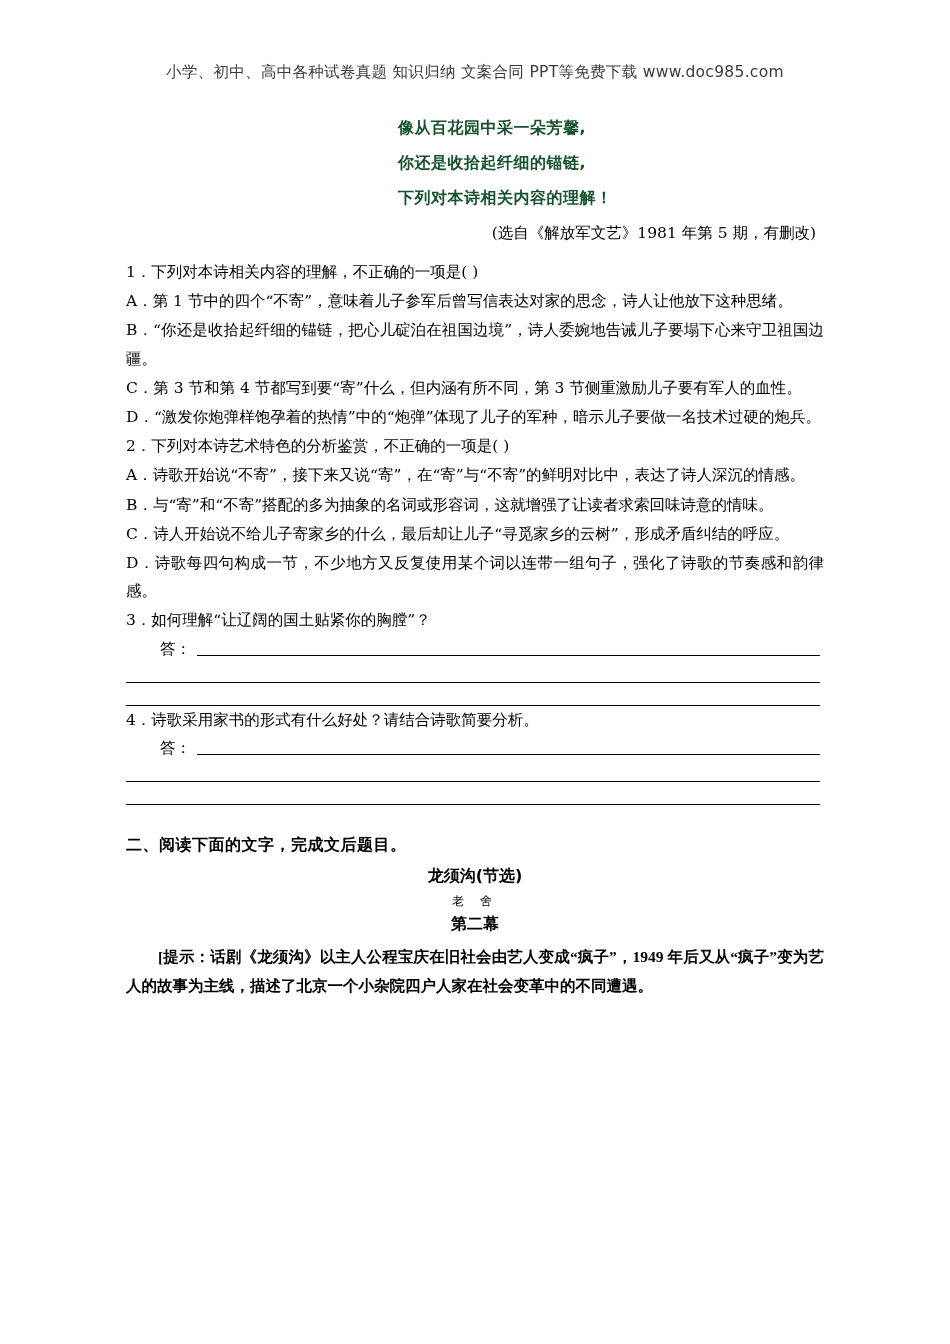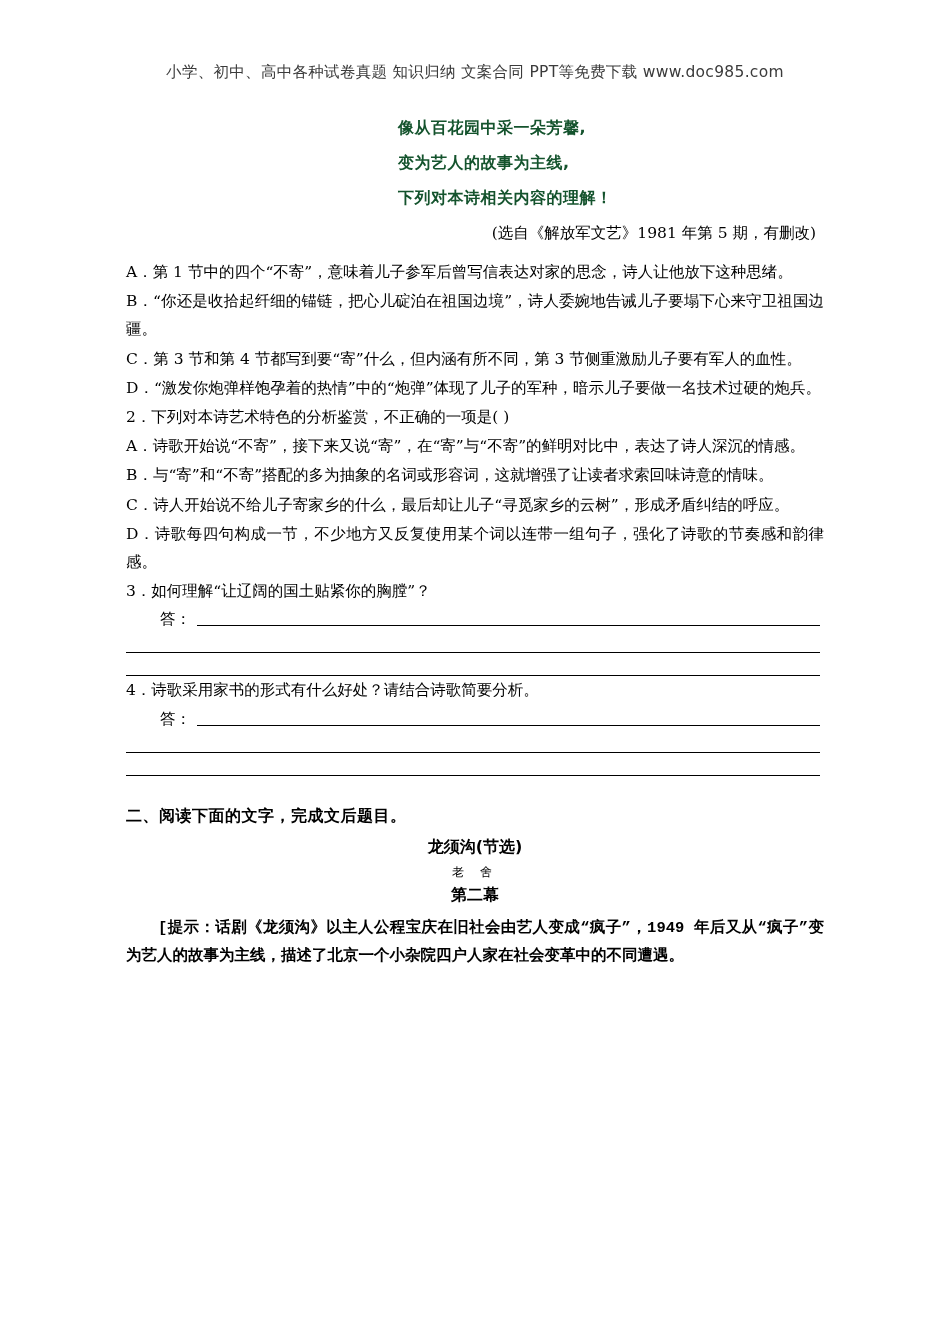--- a/index.html
+++ b/index.html
@@ -118,38 +118,39 @@
     margin: 4px 0 8px 0;
     font-family: "DejaVu Sans", "Liberation Sans", sans-serif;
   }
   .tip {
     font-size: 15.5px;
     line-height: 1.85;
     text-indent: 32px;
     text-align: justify;
     margin: 0;
     font-weight: bold;
-    font-family: Liberation Mono, monospace;
+    font-family: Liberation Serif, serif;
   }
 </style>
 </head>
 <body>
 
 <div class="page">
 
   <div class="watermark">小学、初中、高中各种试卷真题 知识归纳 文案合同 PPT等免费下载    www.doc985.com</div>
 
   <div class="content">
 
     <div class="poem-line">像从百花园中采一朵芳馨,</div>
-    <div class="poem-line">变为艺人的故事为主线,</div>
+    <div class="poem-line">你还是收拾起纤细的锚链,</div>
     <div class="poem-line">下列对本诗相关内容的理解！</div>
 
     <div class="poem-source">(选自《解放军文艺》1981 年第 5 期，有删改)</div>
 
+    <div class="q">1．下列对本诗相关内容的理解，不正确的一项是(        )</div>
     <div class="opt">A．第 1 节中的四个“不寄”，意味着儿子参军后曾写信表达对家的思念，诗人让他放下这种思绪。</div>
     <div class="opt">B．“你还是收拾起纤细的锚链，把心儿碇泊在祖国边境”，诗人委婉地告诫儿子要塌下心来守卫祖国边疆。</div>
     <div class="opt">C．第 3 节和第 4 节都写到要“寄”什么，但内涵有所不同，第 3 节侧重激励儿子要有军人的血性。</div>
     <div class="opt">D．“激发你炮弹样饱孕着的热情”中的“炮弹”体现了儿子的军种，暗示儿子要做一名技术过硬的炮兵。</div>
 
     <div class="q">2．下列对本诗艺术特色的分析鉴赏，不正确的一项是(        )</div>
     <div class="opt">A．诗歌开始说“不寄”，接下来又说“寄”，在“寄”与“不寄”的鲜明对比中，表达了诗人深沉的情感。</div>
     <div class="opt">B．与“寄”和“不寄”搭配的多为抽象的名词或形容词，这就增强了让读者求索回味诗意的情味。</div>
     <div class="opt">C．诗人开始说不给儿子寄家乡的什么，最后却让儿子“寻觅家乡的云树”，形成矛盾纠结的呼应。</div>
     <div class="opt">D．诗歌每四句构成一节，不少地方又反复使用某个词以连带一组句子，强化了诗歌的节奏感和韵律感。</div>

